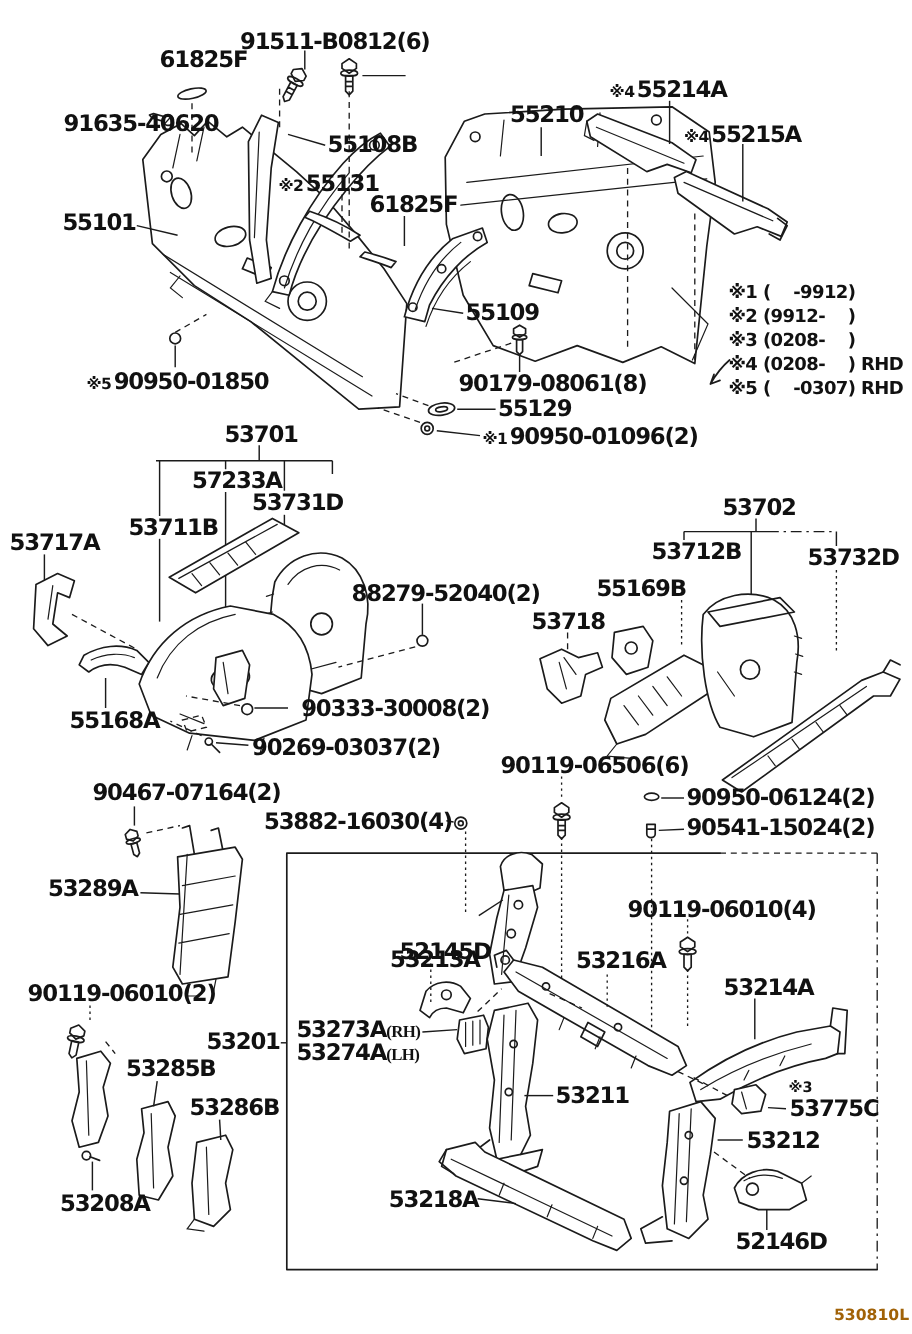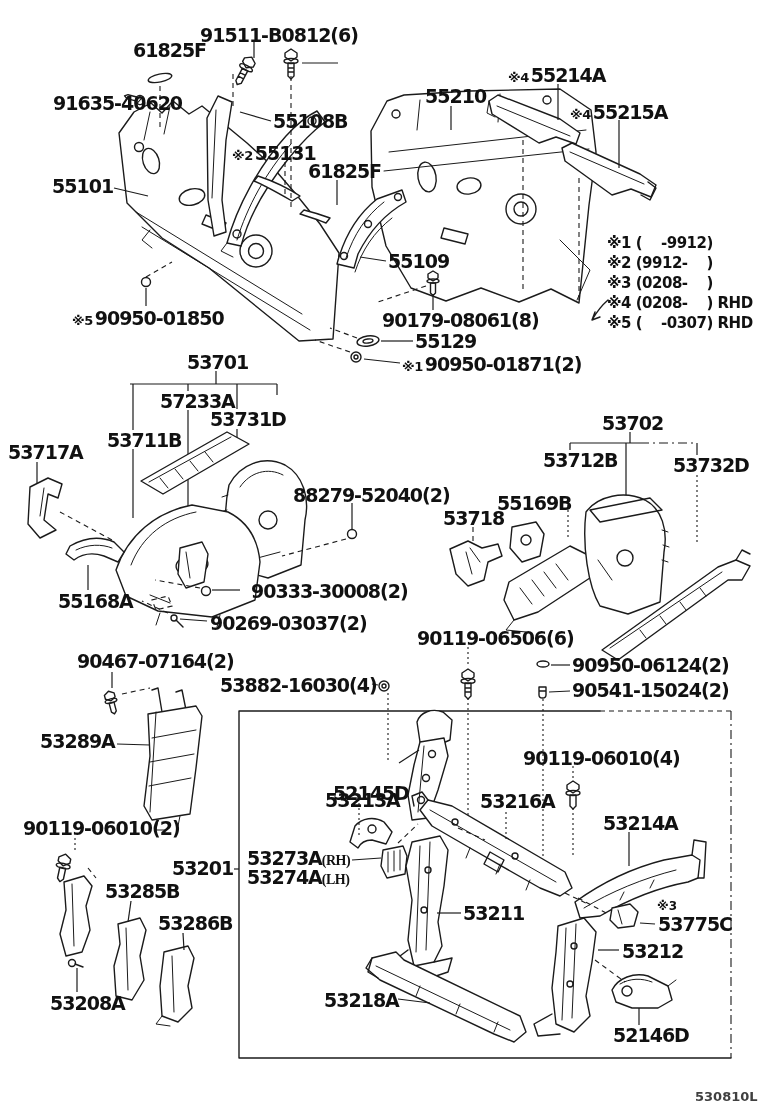--- a/index.html
+++ b/index.html
@@ -7,21 +7,21 @@
          font-family:"DejaVu Sans",sans-serif;}
   #art{position:absolute;left:0;top:0;}
   #labels-layer{position:absolute;left:0;top:0;width:100%;height:100%;}
   .lbl{position:absolute;font-weight:bold;font-size:19px;letter-spacing:-1px;
        color:#111;white-space:nowrap;line-height:1;}
   .lbl .pre{font-size:13px;letter-spacing:-0.5px;margin-right:2px;}
   .lbl .suf{font-size:14px;letter-spacing:-0.5px;font-family:Liberation Serif, serif;}
   .lbl.xs{font-size:12px;letter-spacing:0;}
   .note{position:absolute;font-weight:bold;font-size:15px;color:#111;
         white-space:pre;line-height:1;letter-spacing:-0.5px;}
-  .footer-code{position:absolute;font-weight:bold;font-size:13px;color:#404040;letter-spacing:0;}
+  .footer-code{position:absolute;font-weight:bold;font-size:13px;color:#a16207;letter-spacing:0;}
   
   .p{stroke:#1b1b1b;stroke-width:1.4;fill:#fff;stroke-linejoin:round;}
   .pn{stroke:#1b1b1b;stroke-width:1.4;fill:none;stroke-linejoin:round;stroke-linecap:round;}
   .d{stroke:#1b1b1b;stroke-width:1;fill:none;stroke-linecap:round;}
   .ld{stroke:#1b1b1b;stroke-width:1.2;fill:none;}
   .dsh{stroke:#1b1b1b;stroke-width:1.1;fill:none;stroke-dasharray:5 4;}
   .dot{stroke:#1b1b1b;stroke-width:1.1;fill:none;stroke-dasharray:2 3;}
   .dd{stroke:#1b1b1b;stroke-width:1.1;fill:none;stroke-dasharray:9 4 2 4;}
 </style>
 </head>
@@ -444,31 +444,31 @@
       <div class="lbl" style="left: 232px; top: 144px;"><span class="pre">※2</span><span>55131</span></div>
       <div class="lbl" style="left: 308px; top: 162px;"><span>61825F</span></div>
       <div class="lbl" style="left: 52px; top: 177px;"><span>55101</span></div>
       <div class="lbl" style="left: 425px; top: 87px;"><span>55210</span></div>
       <div class="lbl" style="left: 508px; top: 66px;"><span class="pre">※4</span><span>55214A</span></div>
       <div class="lbl" style="left: 570px; top: 103px;"><span class="pre">※4</span><span>55215A</span></div>
       <div class="lbl" style="left: 72px; top: 309px;"><span class="pre">※5</span><span>90950-01850</span></div>
       <div class="lbl" style="left: 388px; top: 252px;"><span>55109</span></div>
       <div class="lbl" style="left: 382px; top: 311px;"><span>90179-08061(8)</span></div>
       <div class="lbl" style="left: 415px; top: 332px;"><span>55129</span></div>
-      <div class="lbl" style="left: 402px; top: 355px;"><span class="pre">※1</span><span>90950-01871(2)</span></div>
+      <div class="lbl" style="left: 402px; top: 355px;"><span class="pre">※1</span><span>90950-01096(2)</span></div>
       <div class="lbl" style="left: 187px; top: 353px;"><span>53701</span></div>
       <div class="lbl" style="left: 160px; top: 392px;"><span>57233A</span></div>
       <div class="lbl" style="left: 210px; top: 410px;"><span>53731D</span></div>
       <div class="lbl" style="left: 107px; top: 431px;"><span>53711B</span></div>
       <div class="lbl" style="left: 8px; top: 443px;"><span>53717A</span></div>
       <div class="lbl" style="left: 293px; top: 486px;"><span>88279-52040(2)</span></div>
       <div class="lbl" style="left: 602px; top: 414px;"><span>53702</span></div>
       <div class="lbl" style="left: 543px; top: 451px;"><span>53712B</span></div>
       <div class="lbl" style="left: 673px; top: 456px;"><span>53732D</span></div>
-      <div class="lbl" style="left: 497px; top: 494px; text-align: center;"><span>55169B</span></div>
+      <div class="lbl" style="left: 497px; top: 482px; text-align: center;"><span>55169B</span></div>
       <div class="lbl" style="left: 443px; top: 509px;"><span>53718</span></div>
       <div class="lbl" style="left: 58px; top: 592px;"><span>55168A</span></div>
       <div class="lbl" style="left: 251px; top: 582px;"><span>90333-30008(2)</span></div>
       <div class="lbl" style="left: 210px; top: 614px;"><span>90269-03037(2)</span></div>
       <div class="lbl" style="left: 77px; top: 652px;"><span>90467-07164(2)</span></div>
       <div class="lbl" style="left: 220px; top: 676px;"><span>53882-16030(4)</span></div>
       <div class="lbl" style="left: 417px; top: 629px;"><span>90119-06506(6)</span></div>
       <div class="lbl" style="left: 572px; top: 656px;"><span>90950-06124(2)</span></div>
       <div class="lbl" style="left: 572px; top: 681px;"><span>90541-15024(2)</span></div>
       <div class="lbl" style="left: 40px; top: 732px;"><span>53289A</span></div>

